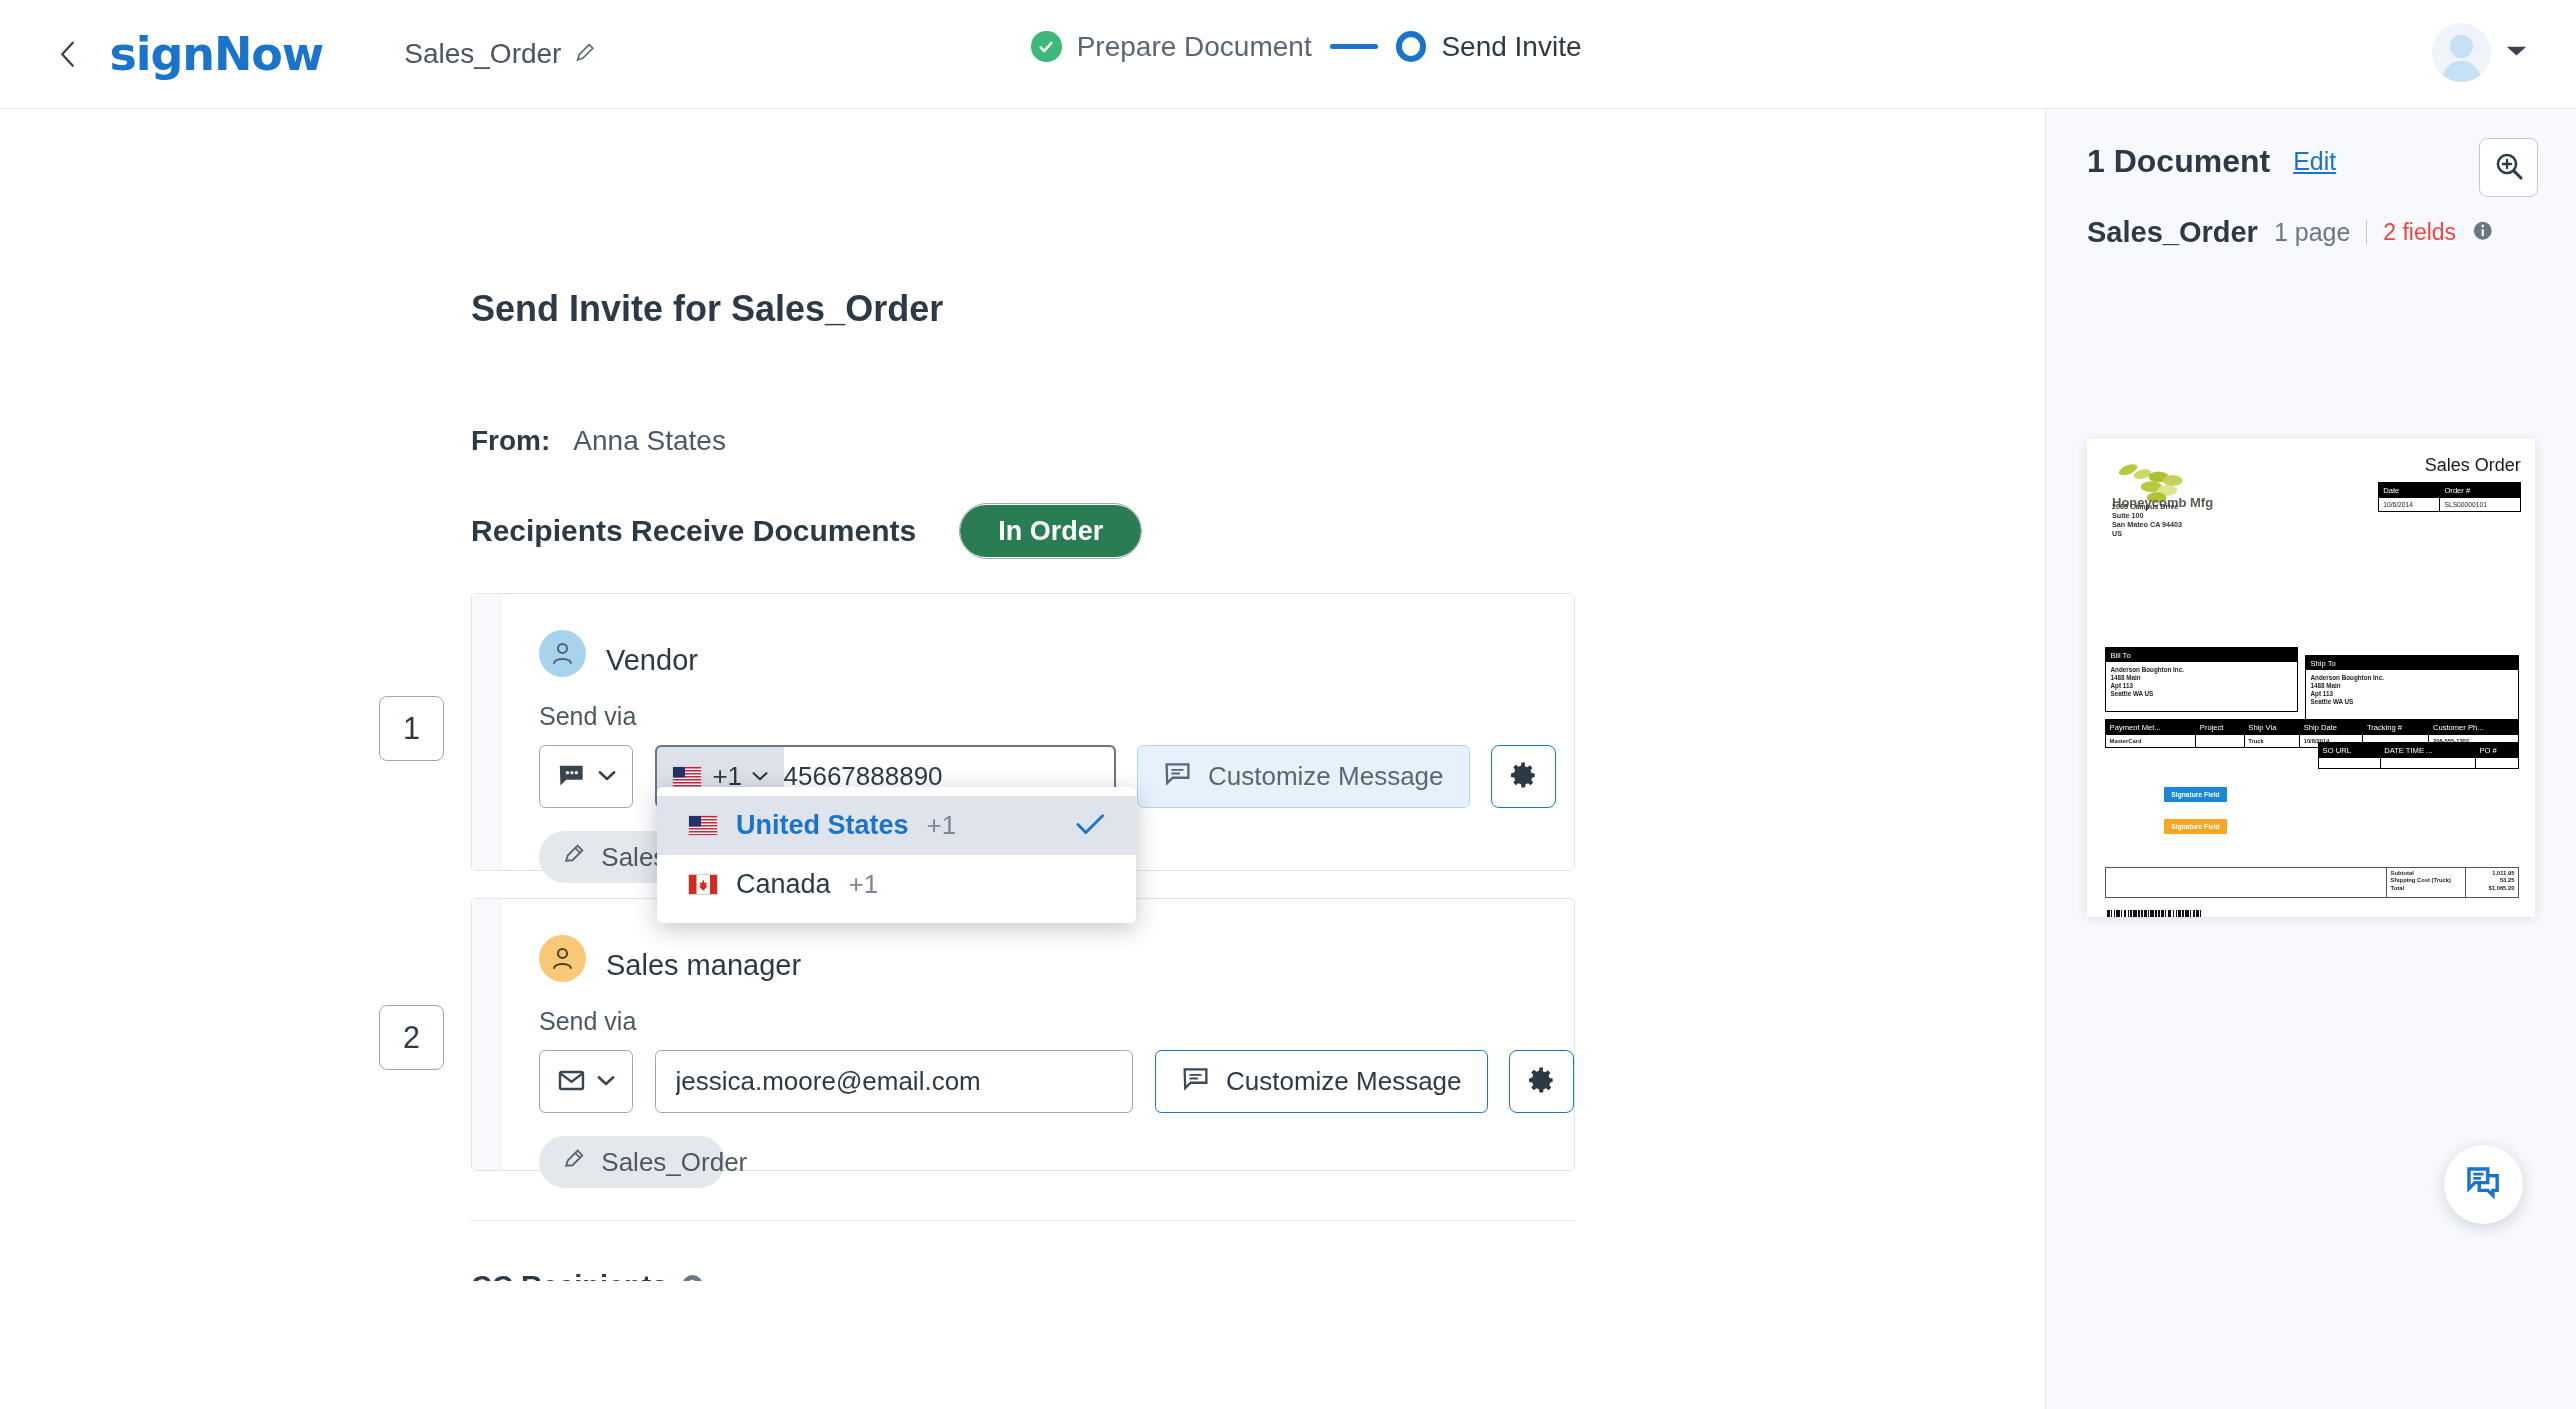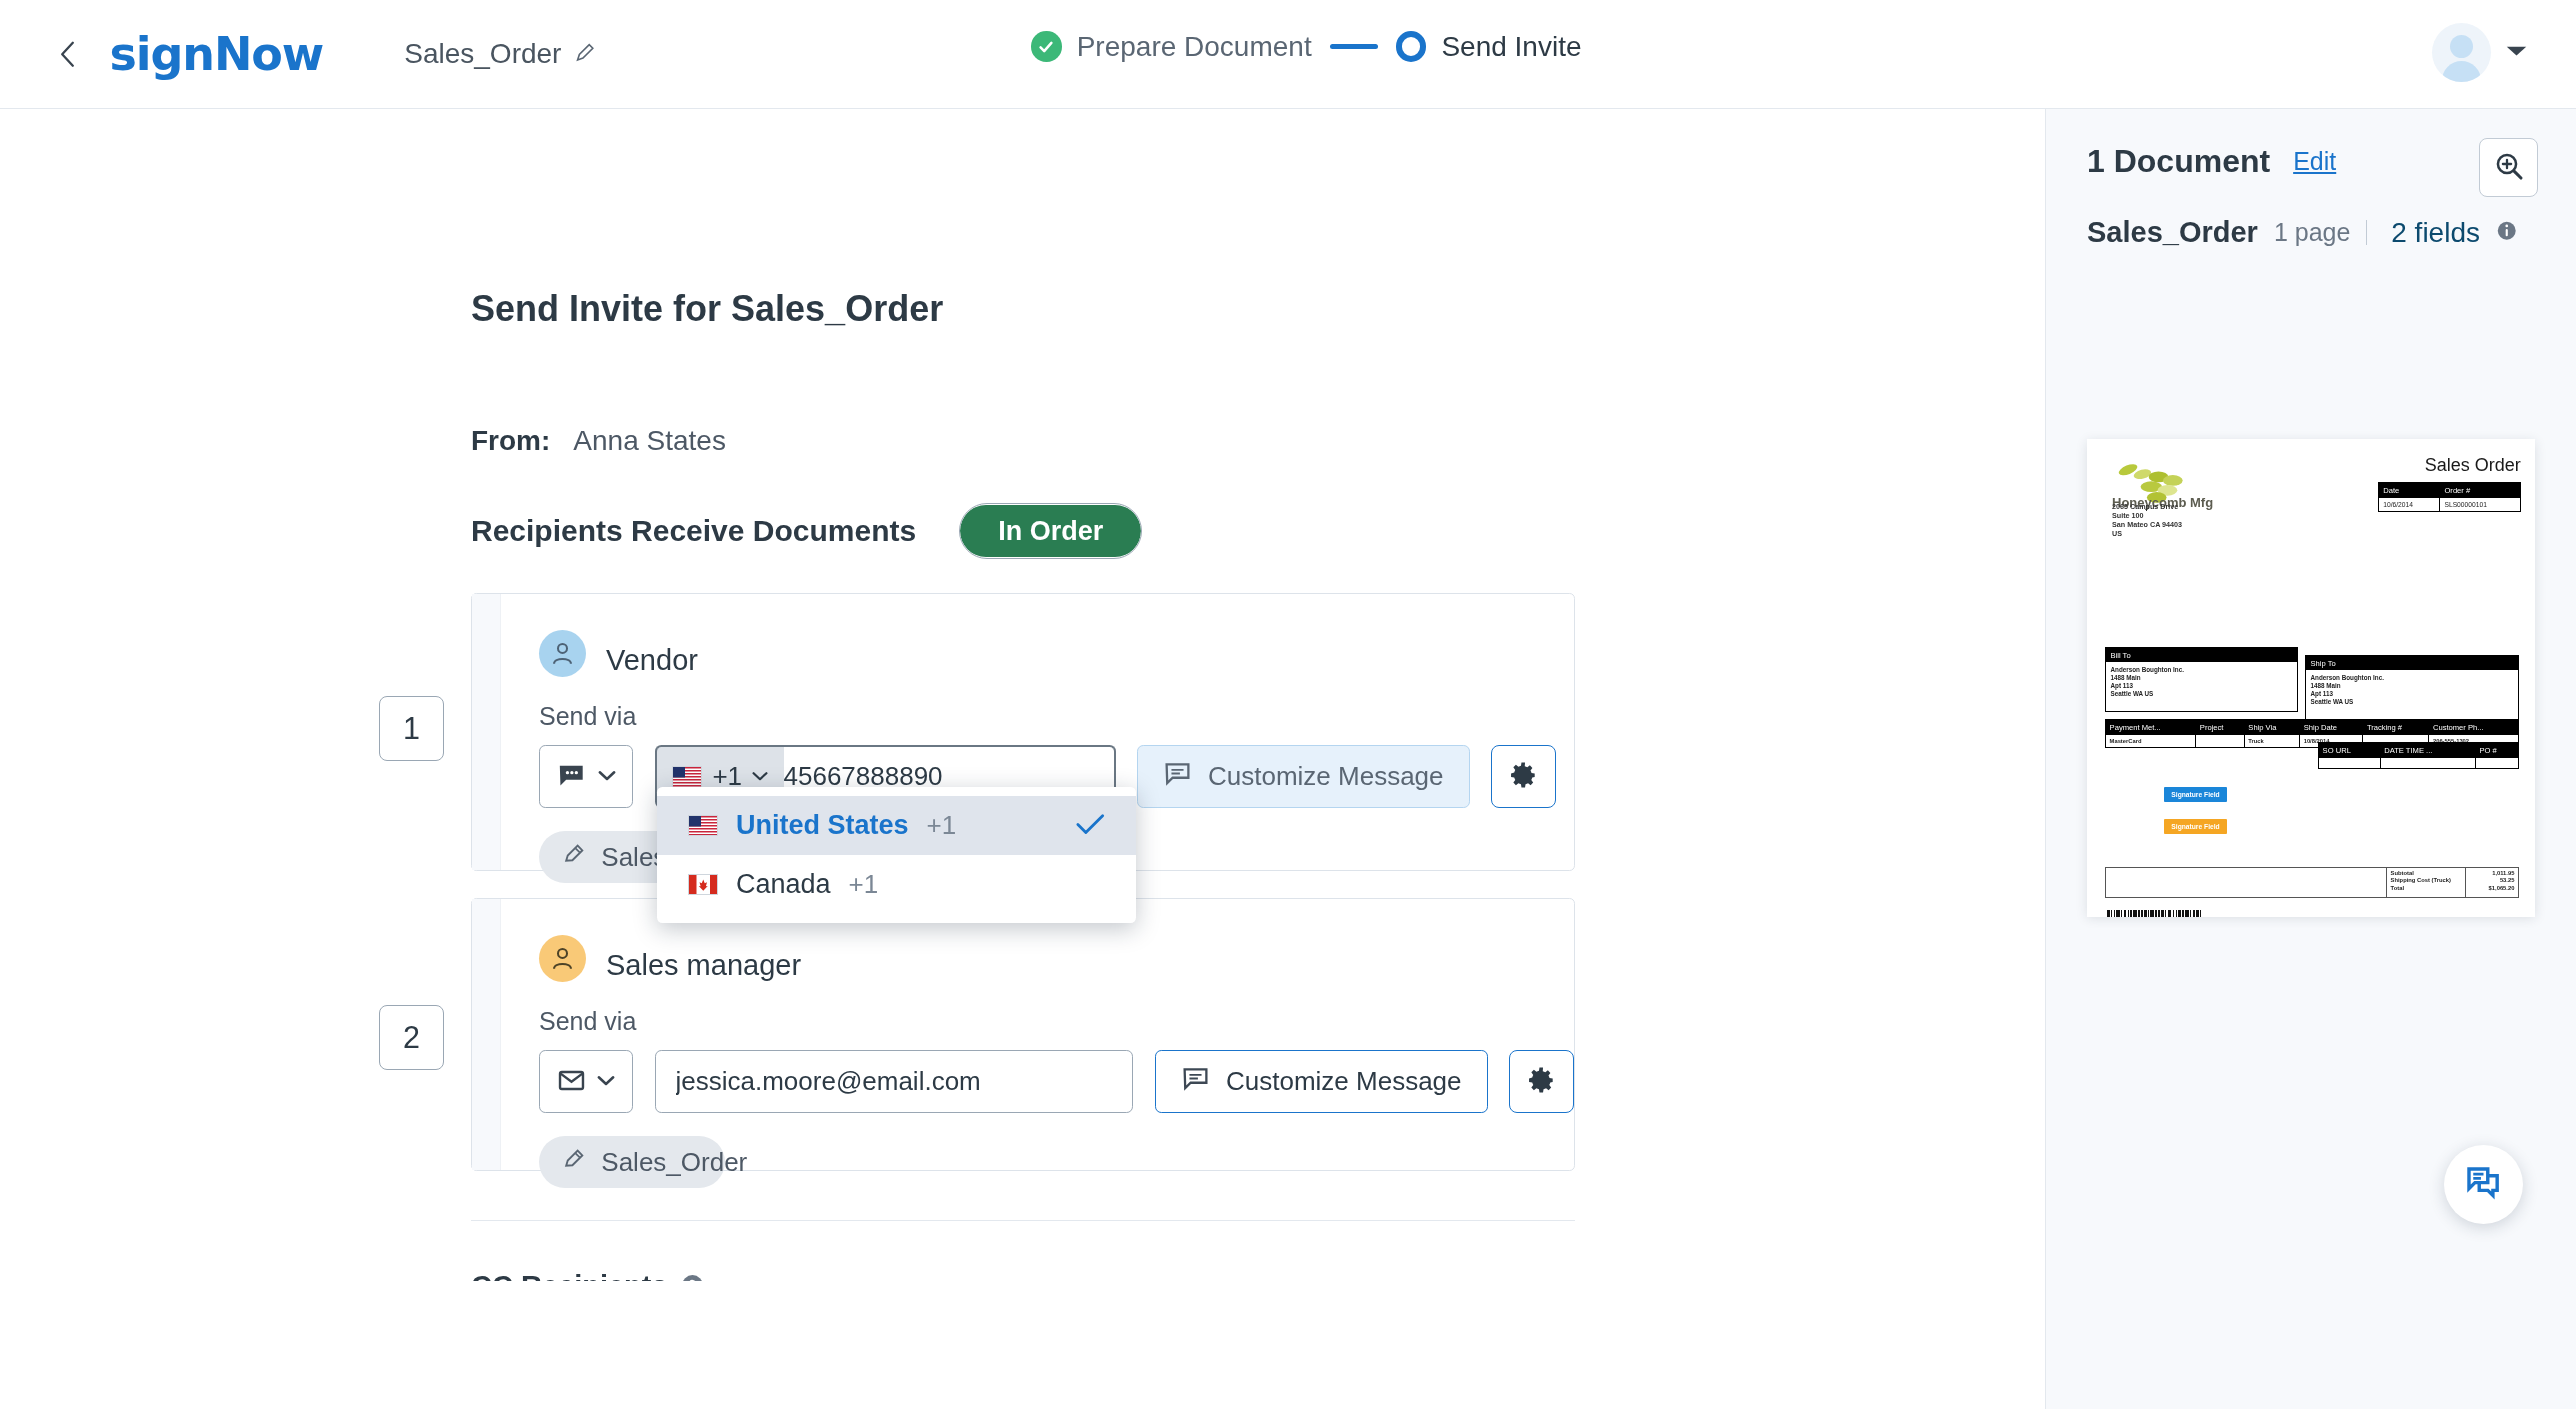--- a/index.html
+++ b/index.html
@@ -257,21 +257,21 @@
     border: 0.9px solid #c2cbd5; border-radius: 8px;
     background: #fff; display: flex; align-items: center;
     justify-content: center; cursor: pointer;
   }
   .rp-meta {
     margin: 36px 0 0 41px; display: flex; align-items: center; gap: 16px;
   }
   .rp-doc-name { font-size: 29px; font-weight: bold; color: #2d3a45; }
   .rp-pages { font-size: 25px; color: #6b7785; }
   .rp-sep { width: 0.9px; height: 25px; background: #c2cbd5; }
-  .rp-fields { font-size: 28px; color: #0c4a6e; margin-left: 8px; }
+  .rp-fields { font-size: 23px; color: #ef4444; }
 
   
   .thumb {
     position: absolute; left: 2087px; top: 439px;
     width: 448px; height: 478px;
     background: #ffffff;
     box-shadow: 0 1.8px 10.8px rgba(30,45,65,0.13);
     overflow: hidden;
   }
   .th-logo {

